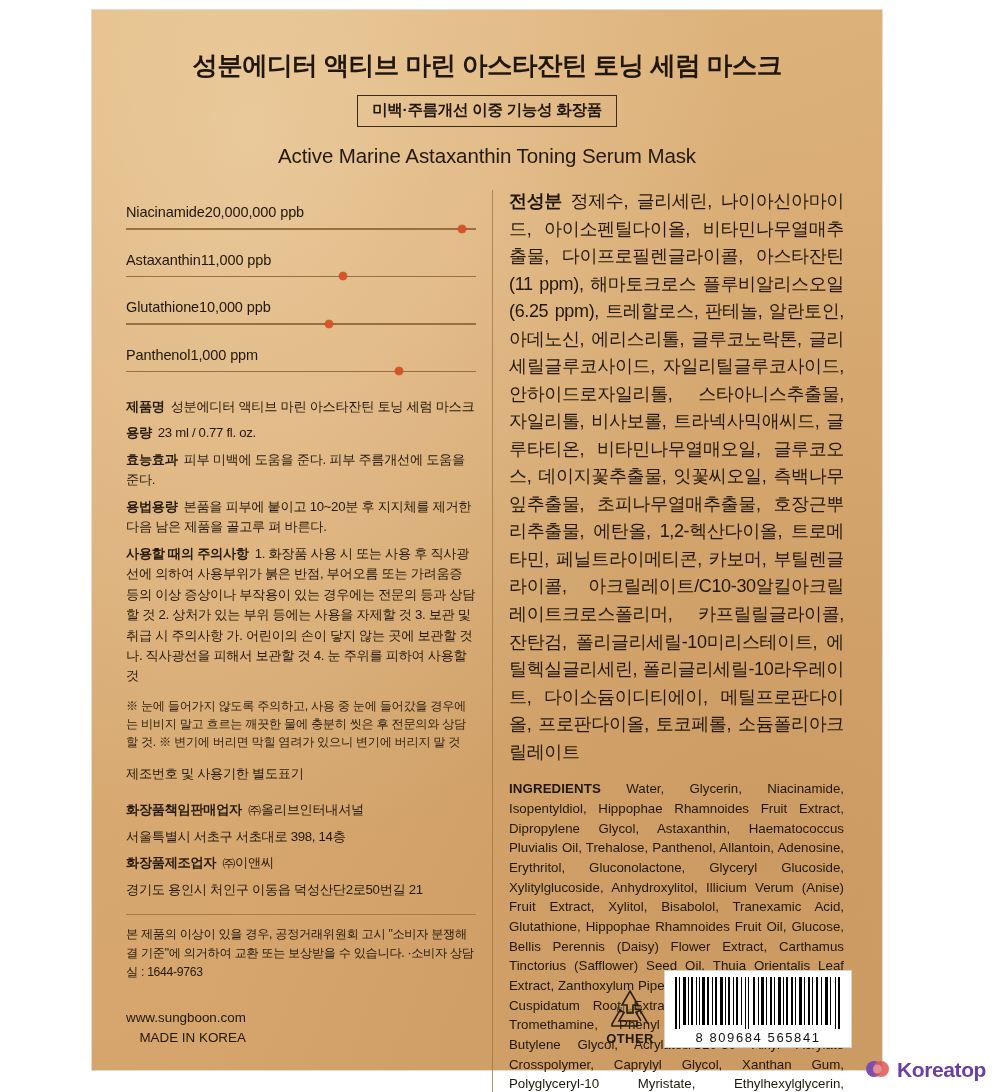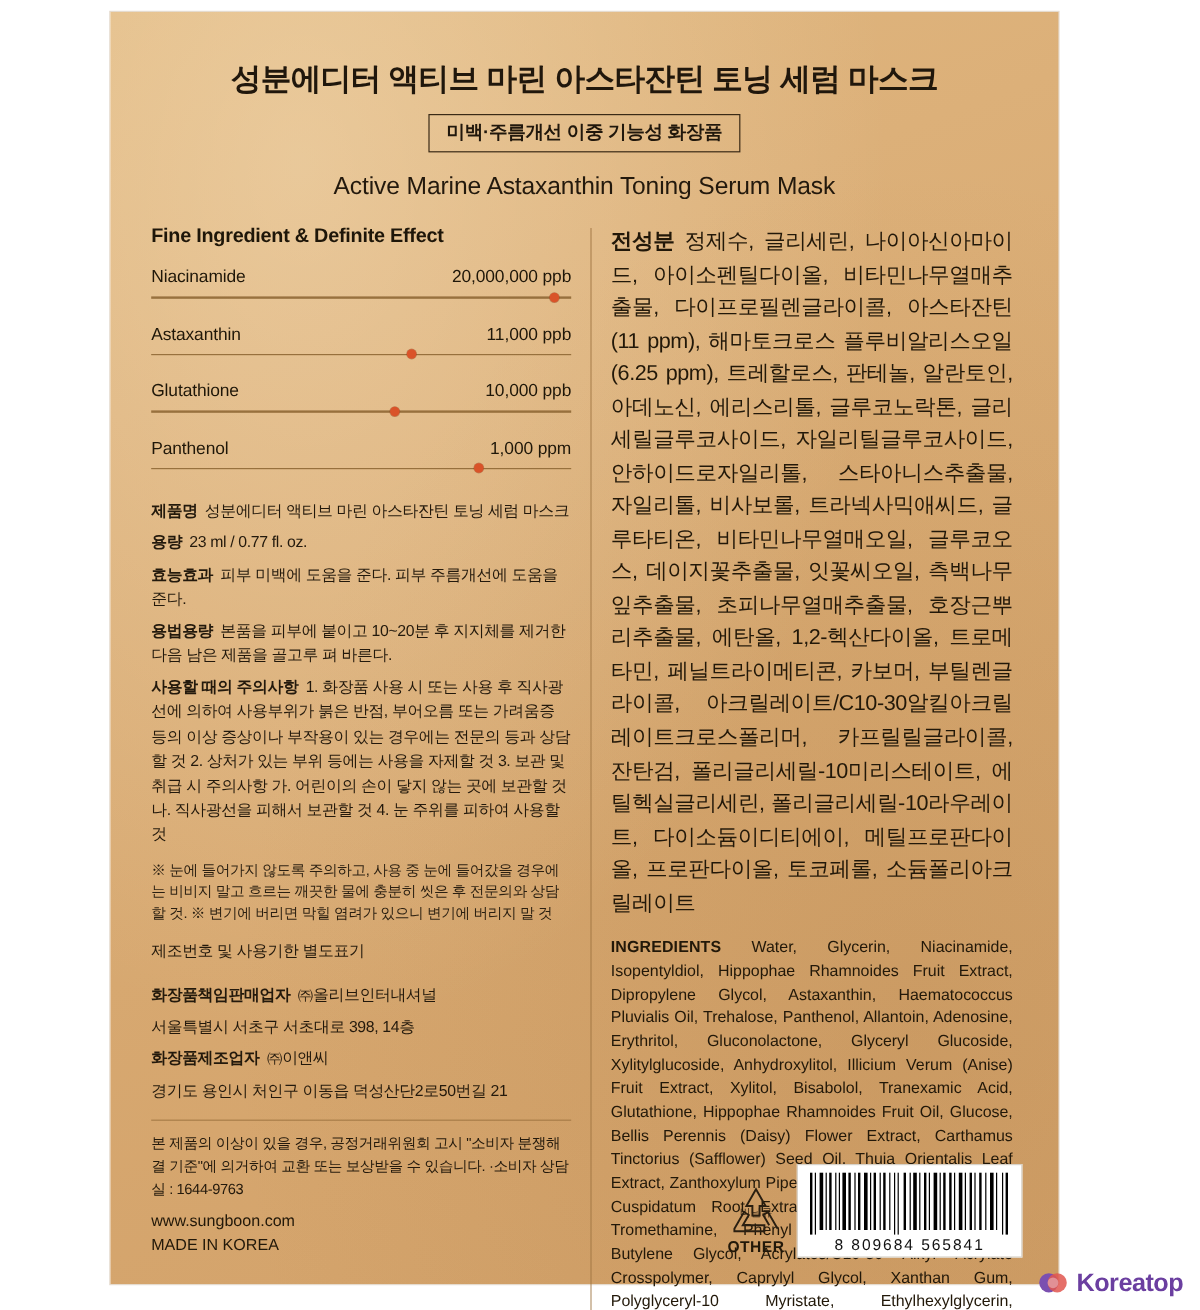--- a/index.html
+++ b/index.html
@@ -101,21 +101,21 @@
   .ing-list {
     margin-top: 16px;
   }
   .ing-item {
     position: relative;
     padding-bottom: 9px;
     margin-bottom: 13px;
   }
   .ing-row {
     display: flex;
-    justify-content: space-between;
+    justify-content: flex-start;
     align-items: baseline;
     font-size: 14.5px;
     color: #1f1709;
     margin-bottom: 8px;
   }
   .ing-name { letter-spacing: -0.1px; }
   .ing-val { letter-spacing: -0.1px; }
   .ing-track {
     position: relative;
     height: 1.5px;
@@ -212,20 +212,21 @@
     bottom: 22px;
     z-index: 3;
     display: flex;
     align-items: flex-end;
     justify-content: space-between;
   }
   .web {
     font-size: 13.4px;
     line-height: 1.5;
     color: #221809;
+    text-align: right;
   }
   .recycle {
     text-align: center;
     margin-right: 10px;
     margin-bottom: 2px;
   }
   .recycle-sym {
     width: 48px;
     height: 42px;
     margin: 0 auto;
@@ -291,21 +292,20 @@
     <div class="badge-row">
       <span class="badge">미백·주름개선 이중 기능성 화장품</span>
     </div>
 
     <div class="title-en">Active Marine Astaxanthin Toning Serum Mask</div>
 
     <div class="cols">
 
       <div class="col-left">
 
-        <div class="section-heading">Fine Ingredient &amp; Definite Effect</div>
 
         <div class="ing-list">
 
           <div class="ing-item">
             <div class="ing-row">
               <span class="ing-name">Niacinamide</span>
               <span class="ing-val">20,000,000 ppb</span>
             </div>
             <div class="ing-track">
               <span class="ing-dot" style="left:96%"></span>

